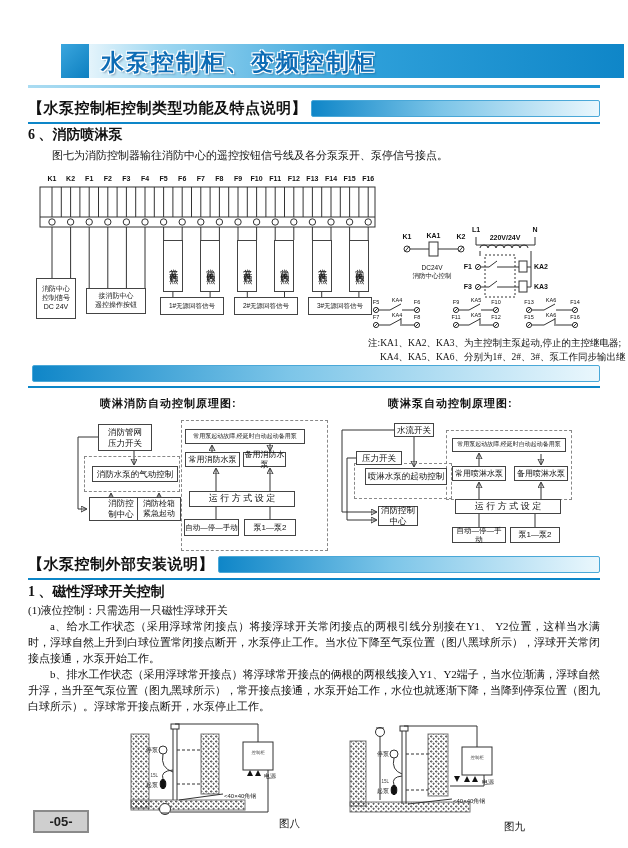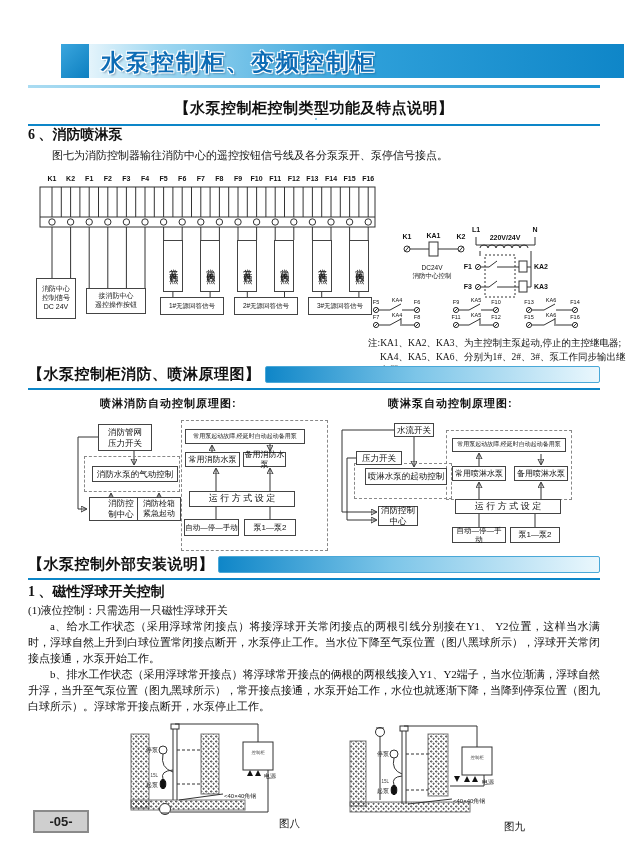--- a/index.html
+++ b/index.html
@@ -58,21 +58,21 @@
 <body>
 
 <div class="page">
 
   <div class="banner">
     <div class="banner-square"></div>
     <div class="banner-title">水泵控制柜、变频控制柜</div>
   </div>
   <div class="banner-underline"></div>
 
-  <div class="section-bar" style="top:99px;flex-direction:column;">
+  <div class="section-bar" style="top:99px;">
     <span class="section-title">【水泵控制柜控制类型功能及特点说明】</span>
     <span class="section-fill"></span>
   </div>
 
   <div class="h2 abs" style="left:28px;top:126px;">6 、消防喷淋泵</div>
   <div class="abs body-text" style="left:52px;top:148px;width:548px;">图七为消防控制器输往消防中心的遥控按钮信号线及各分泵泵开、泵停信号接点。</div>
 
   <svg id="term-svg" width="352" height="185" viewBox="0 0 352 185" style="left:28px;top:168px;">
     <g stroke="#333" fill="none">
       <rect class="ln" x="12" y="19" width="335" height="40"></rect>
@@ -320,21 +320,20 @@
         </g>
       </g>
   </svg>
   <div class="fbox" style="left:402px;top:261px;width:60px;height:22px;font-size:6.5px;border:none;background:transparent;">DC24V
 消防中心控制</div>
 
   <div class="note" style="left:368px;top:337px;width:255px;">注:KA1、KA2、KA3、为主控制主泵起动,停止的主控继电器;</div>
   <div class="note" style="left:380px;top:351px;width:246px;">KA4、KA5、KA6、分别为1#、2#、3#、泵工作同步输出继电器。</div>
 
   <div class="section-bar" style="top:365px;">
-    <span class="section-title">【水泵控制柜消防、喷淋原理图】</span>
     <span class="section-fill"></span>
   </div>
 
   <div class="flow-title" style="left:100px;top:396px;">喷淋消防自动控制原理图:</div>
   <div class="flow-title" style="left:388px;top:396px;">喷淋泵自动控制原理图:</div>
 
   <div class="abs" style="left:35px;top:415px;width:295px;height:140px;">
     <svg width="295" height="140" viewBox="0 0 295 140" style="left:0;top:0;">
       <defs>
           <marker id="arL" markerWidth="7" markerHeight="7" refX="5" refY="3" orient="auto">

